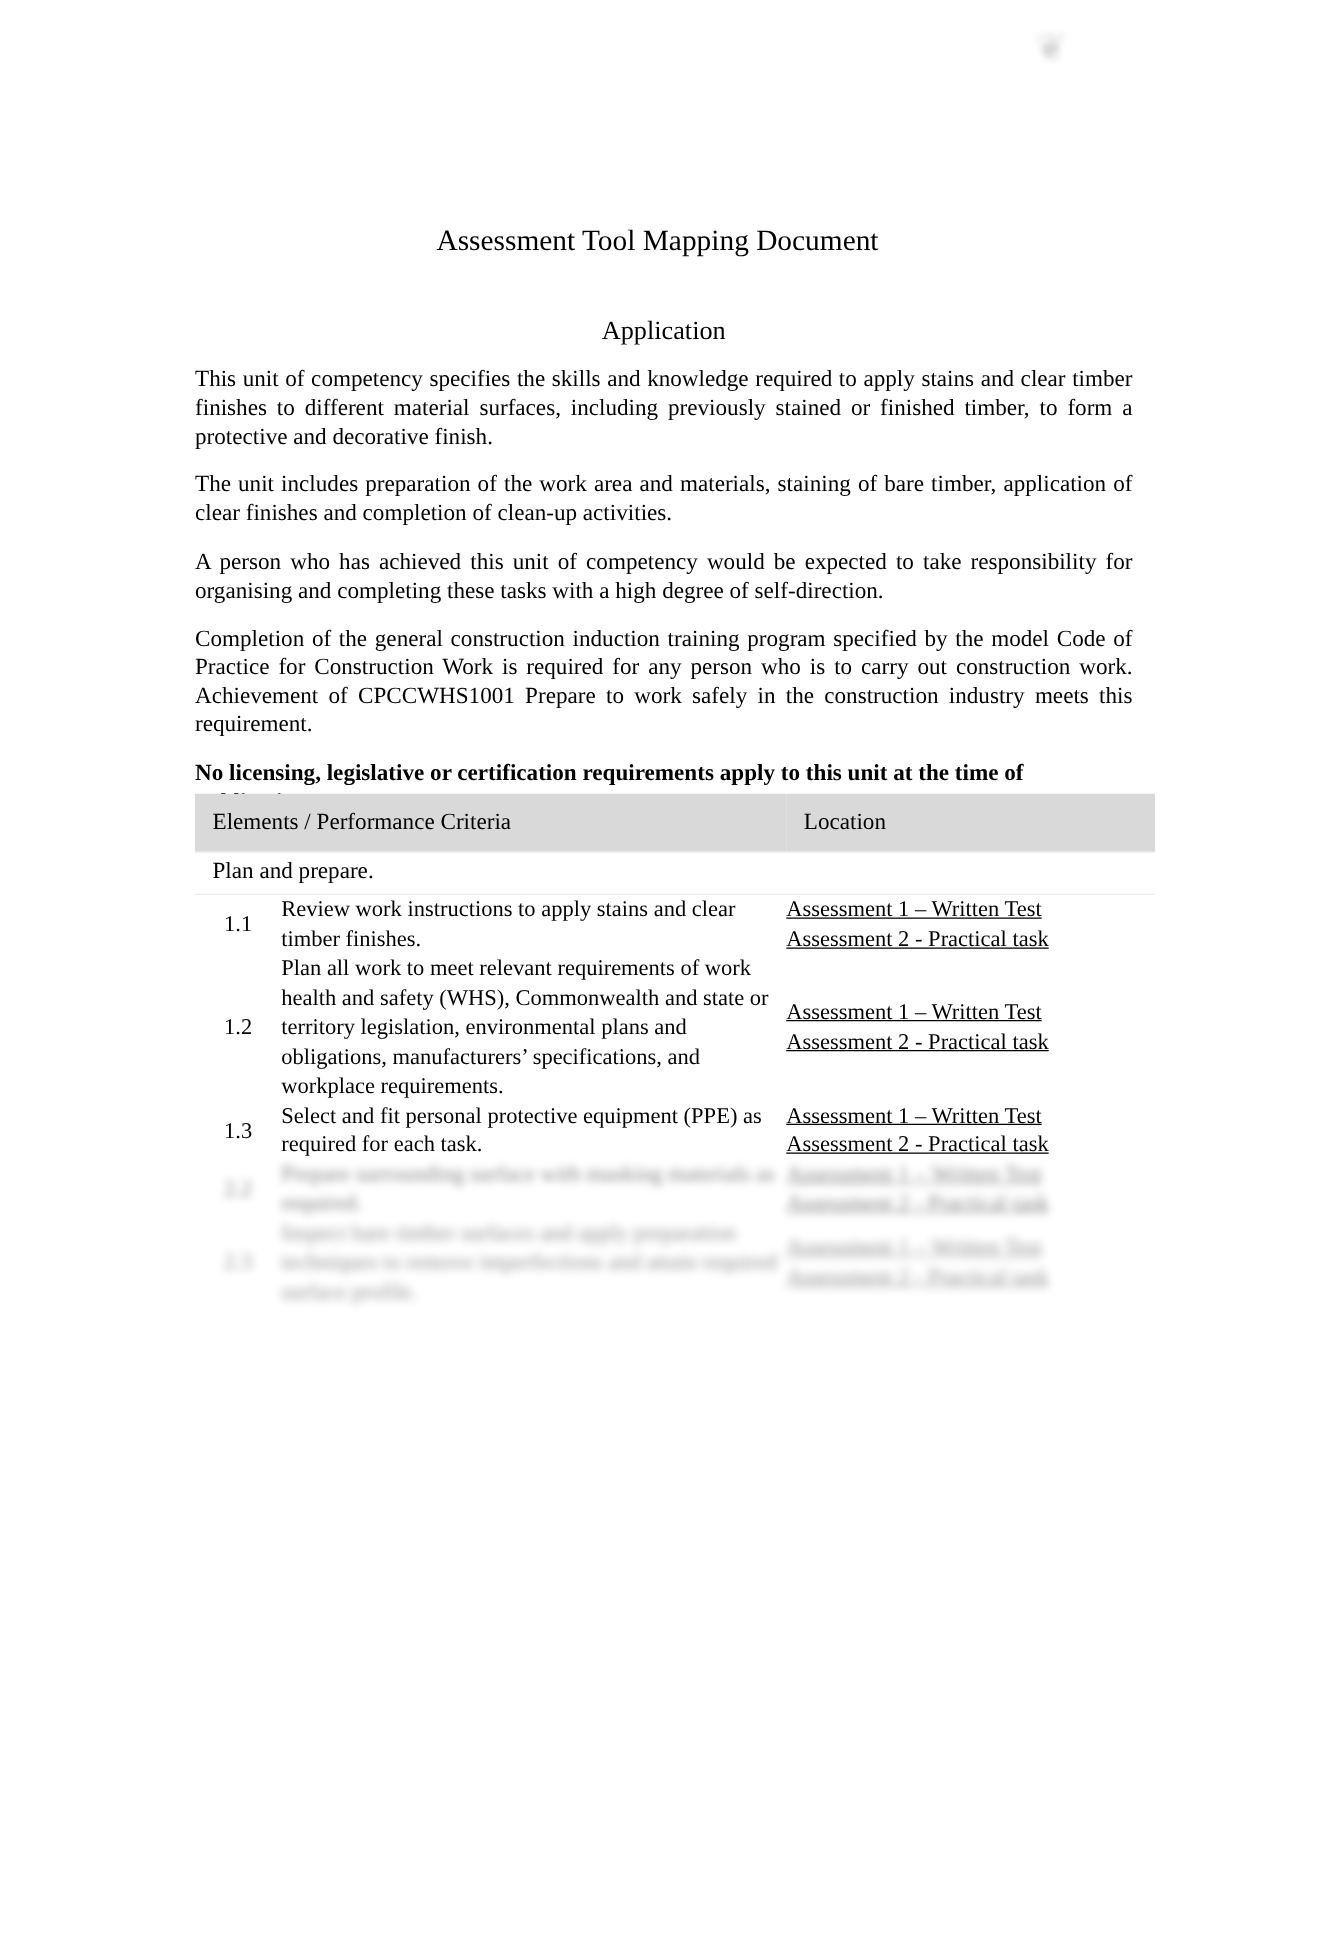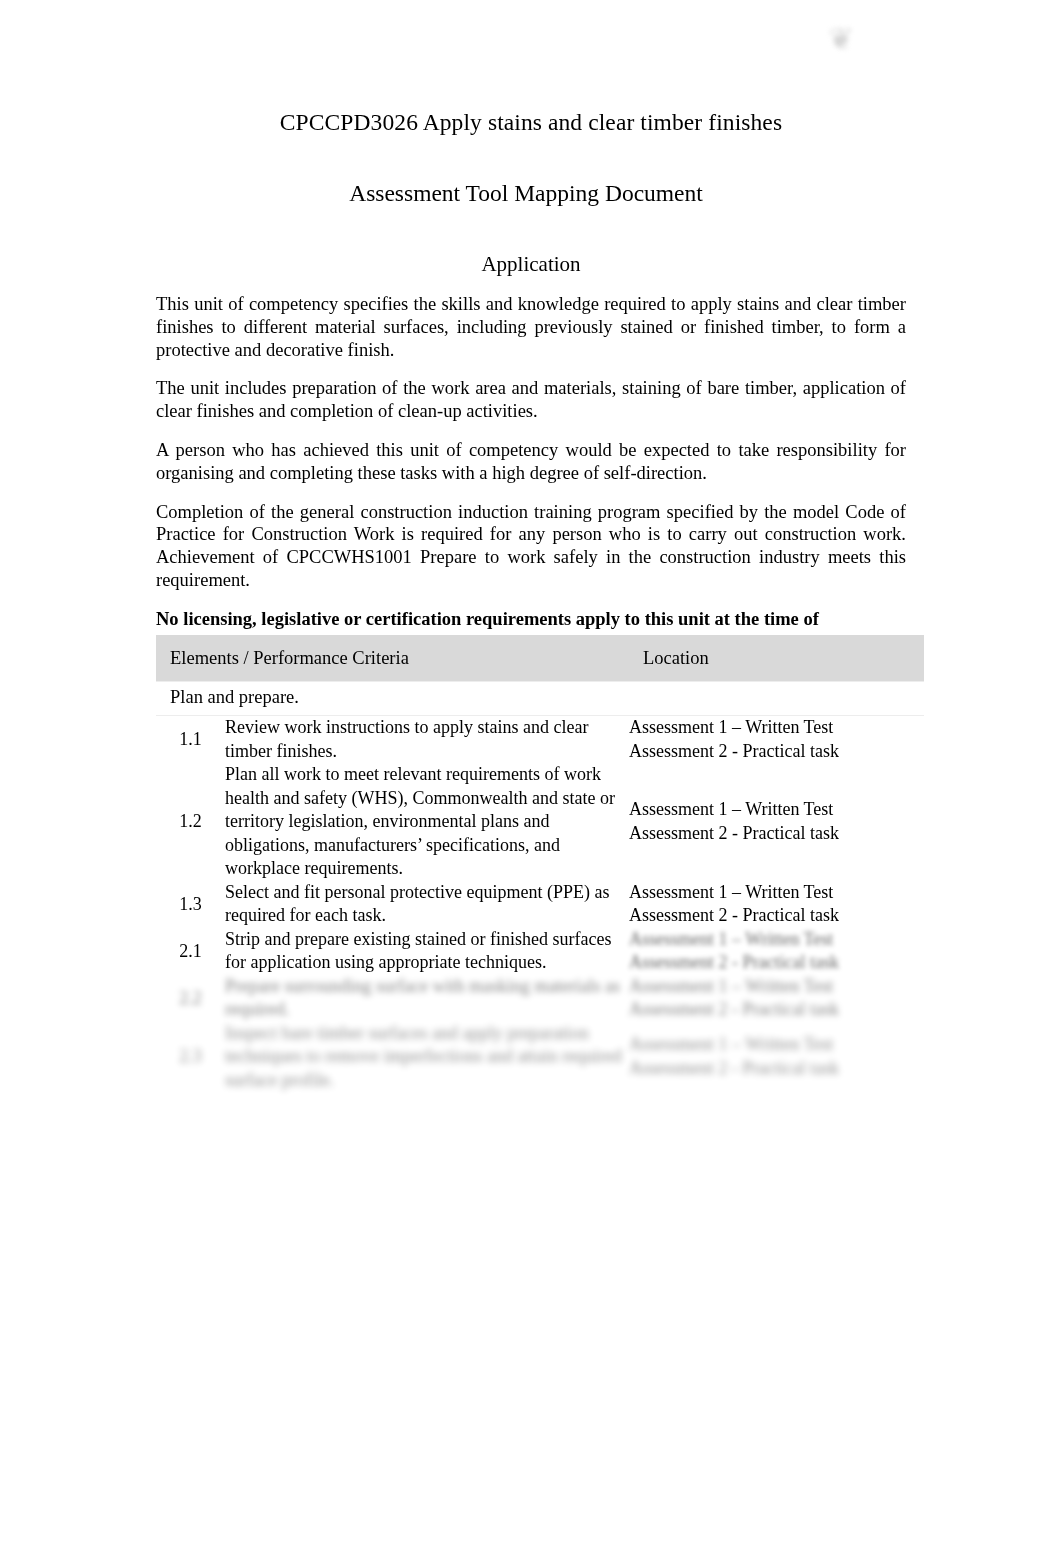--- a/index.html
+++ b/index.html
@@ -153,38 +153,37 @@
     vertical-align: middle;
   }
   .loc-cell {
     padding: 8px 10px 8px 14px;
     line-height: 23.5px;
     font-size: 18px;
     border-bottom: 1px solid #ededed;
     border-left: 1px solid #ededed;
     vertical-align: middle;
   }
-  .loc-line { display: block; }
+  .loc-line { display: block; text-decoration: underline; }
 
   
   .blur-1 { filter: blur(2.6px); opacity: .62; }
   .blur-2 { filter: blur(3.4px); opacity: .5; }
   .blur-3 { filter: blur(3.8px); opacity: .45; }
 </style>
 </head>
 <body>
 
 <div class="page">
 
   <div class="logo-wrap">
     <div class="logo-mark">❦</div>
     <div class="logo-text"></div>
   </div>
 
-  <div class="doc-title">CPCCPD3026 Apply stains and clear timber finishes</div>
   <div class="doc-subtitle">Assessment Tool Mapping Document</div>
 
   <div class="content">
     <div class="heading">Application</div>
     <p class="para">This unit of competency specifies the skills and knowledge required to apply stains and clear timber finishes to different material surfaces, including previously stained or finished timber, to form a protective and decorative finish.</p>
     <p class="para">The unit includes preparation of the work area and materials, staining of bare timber, application of clear finishes and completion of clean-up activities.</p>
     <p class="para">A person who has achieved this unit of competency would be expected to take responsibility for organising and completing these tasks with a high degree of self-direction.</p>
     <p class="para">Completion of the general construction induction training program specified by the model Code of Practice for Construction Work is required for any person who is to carry out construction work. Achievement of CPCCWHS1001 Prepare to work safely in the construction industry meets this requirement.</p>
     <p class="para nojust last">No licensing, legislative or certification requirements apply to this unit at the time of publication.</p>
   </div>
@@ -228,28 +227,20 @@
         <td class="num-cell">1.3</td>
         <td class="crit-cell">Select and fit personal protective equipment (PPE) as required for each task.</td>
         <td class="loc-cell">
           <span class="loc-line">Assessment 1 – Written Test</span>
           <span class="loc-line">Assessment 2 - Practical task</span>
         </td>
       </tr>
 
 
 
-      <tr>
-        <td class="num-cell">2.1</td>
-        <td class="crit-cell">Strip and prepare existing stained or finished surfaces for application using appropriate techniques.</td>
-        <td class="loc-cell blur-1">
-          <span class="loc-line">Assessment 1 – Written Test</span>
-          <span class="loc-line">Assessment 2 - Practical task</span>
-        </td>
-      </tr>
 
       <tr>
         <td class="num-cell blur-2">2.2</td>
         <td class="crit-cell blur-2">Prepare surrounding surface with masking materials as required.</td>
         <td class="loc-cell blur-2">
           <span class="loc-line">Assessment 1 – Written Test</span>
           <span class="loc-line">Assessment 2 - Practical task</span>
         </td>
       </tr>
 

